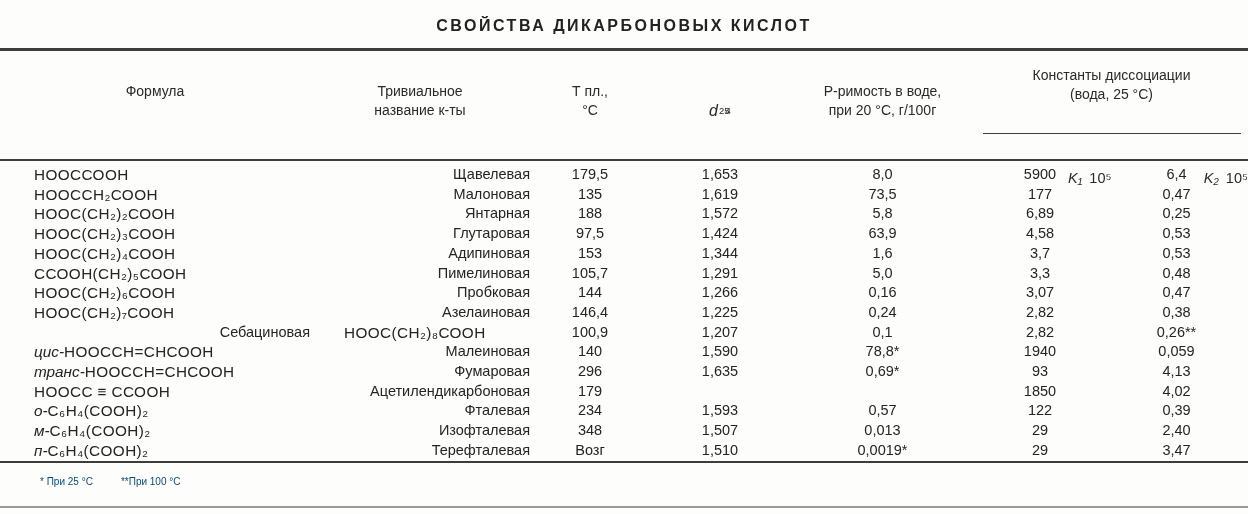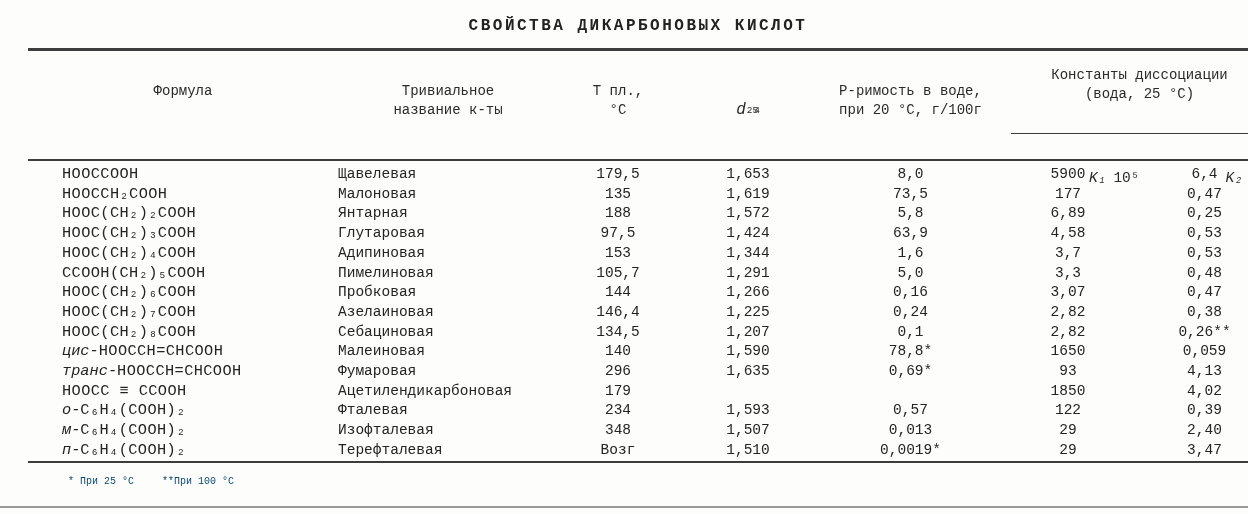--- a/index.html
+++ b/index.html
@@ -1,20 +1,20 @@
 <!DOCTYPE html>
 <html><head>
 <meta charset="utf-8">
 <style>
   * { margin:0; padding:0; box-sizing:border-box; }
   html,body { width:1248px; background:#fdfdfb; }
   .page {
     position:relative; width:1248px; height:512px;
-    font-family:Liberation Mono, monospace;
-    color:#1f1f1f; overflow:hidden;padding-left:28px;
+    font-family:Liberation Sans, sans-serif;
+    color:#1f1f1f; overflow:hidden;
     --cols:310px 220px 120px 140px 185px 130px 143px;
   }
   .title {
     padding-top:17px; text-align:center;
     font-weight:bold; font-size:16px; letter-spacing:2.5px; color:#222;
   }
   .rule { border:0; }
   .rule-top    { margin-top:13px; border-top:3px solid #3d3d3d; }
   .rule-mid    { border-top:2.5px solid #3d3d3d; }
   .rule-bottom { border-top:2.5px solid #3d3d3d; }
@@ -35,21 +35,21 @@
   .ksub-row { display:flex; width:273px; margin-top:16px; }
   .ksub { flex:1; text-align:right; font-size:14.5px; }
   .ksym { font-style:italic; }
   .kfactor { margin-left:7px; }
 
   .tbody { padding-top:4px; height:300px; }
   .trow { display:grid; grid-template-columns:var(--cols); line-height:19.7px; }
   .cell { font-size:14.5px; color:#242424; }
   .c-formula { text-align:left; padding-left:34px; font-size:15.3px; letter-spacing:0.4px; white-space:nowrap; }
   .fpfx { font-style:italic; letter-spacing:0; }
-  .c-name { text-align:left; }
+  .c-name { text-align:right; }
   .c-num { text-align:center; }
 
   .footnote {
     margin-top:13px; padding-left:40px; font-size:10px; color:#0c4a6e;
   }
   .footnote span { margin-right:28px; }
 </style>
 </head>
 <body>
 
@@ -158,36 +158,36 @@
     <div class="cell c-formula"><span class="fpfx"></span><span>НООС(СН₂)₇СООН</span></div>
     <div class="cell c-name">Азелаиновая</div>
     <div class="cell c-num">146,4</div>
     <div class="cell c-num">1,225</div>
     <div class="cell c-num">0,24</div>
     <div class="cell c-num">2,82</div>
     <div class="cell c-num">0,38</div>
   </div>
 
   <div class="trow">
+    <div class="cell c-name">Себациновая</div>
     <div class="cell c-formula"><span class="fpfx"></span><span>НООС(СН₂)₈СООН</span></div>
-    <div class="cell c-name">Себациновая</div>
-    <div class="cell c-num">134,5</div>
+    <div class="cell c-num">100,9</div>
     <div class="cell c-num">1,207</div>
     <div class="cell c-num">0,1</div>
     <div class="cell c-num">2,82</div>
     <div class="cell c-num">0,26**</div>
   </div>
 
   <div class="trow">
     <div class="cell c-formula"><span class="fpfx">цис-</span><span>НООССН=СНСООН</span></div>
     <div class="cell c-name">Малеиновая</div>
     <div class="cell c-num">140</div>
     <div class="cell c-num">1,590</div>
     <div class="cell c-num">78,8*</div>
-    <div class="cell c-num">1650</div>
+    <div class="cell c-num">1940</div>
     <div class="cell c-num">0,059</div>
   </div>
 
   <div class="trow">
     <div class="cell c-formula"><span class="fpfx">транс-</span><span>НООССН=СНСООН</span></div>
     <div class="cell c-name">Фумаровая</div>
     <div class="cell c-num">296</div>
     <div class="cell c-num">1,635</div>
     <div class="cell c-num">0,69*</div>
     <div class="cell c-num">93</div>

